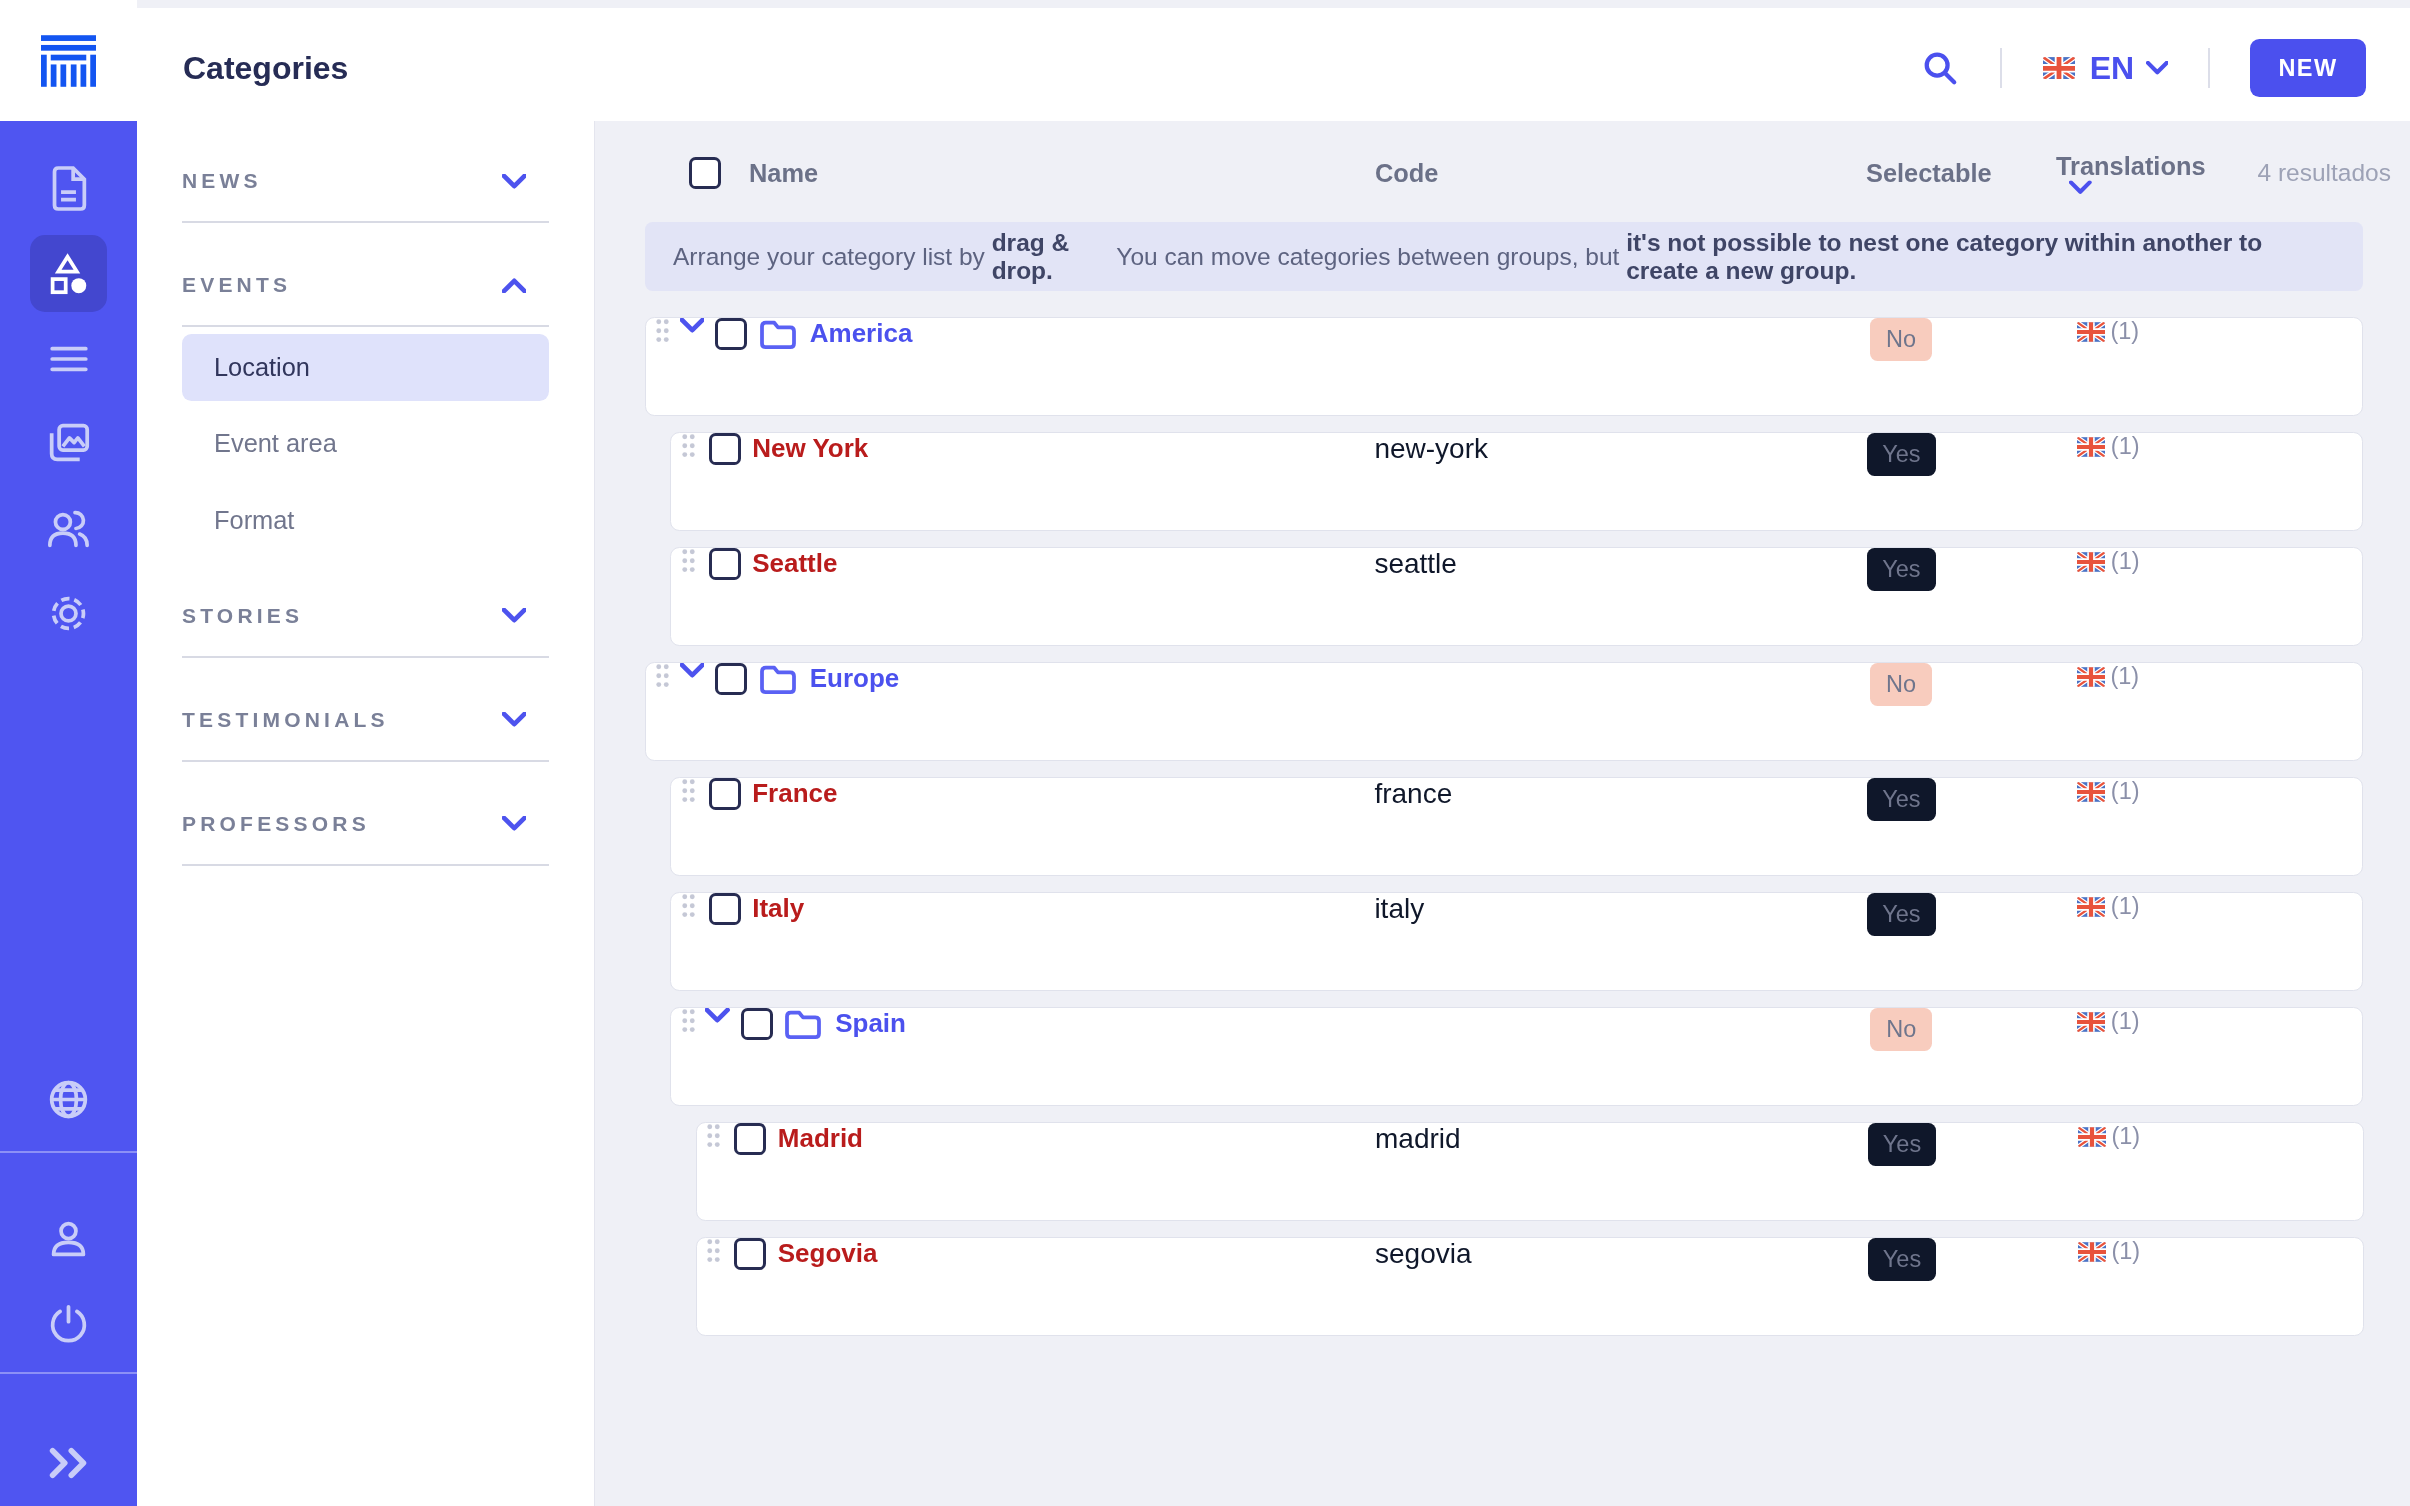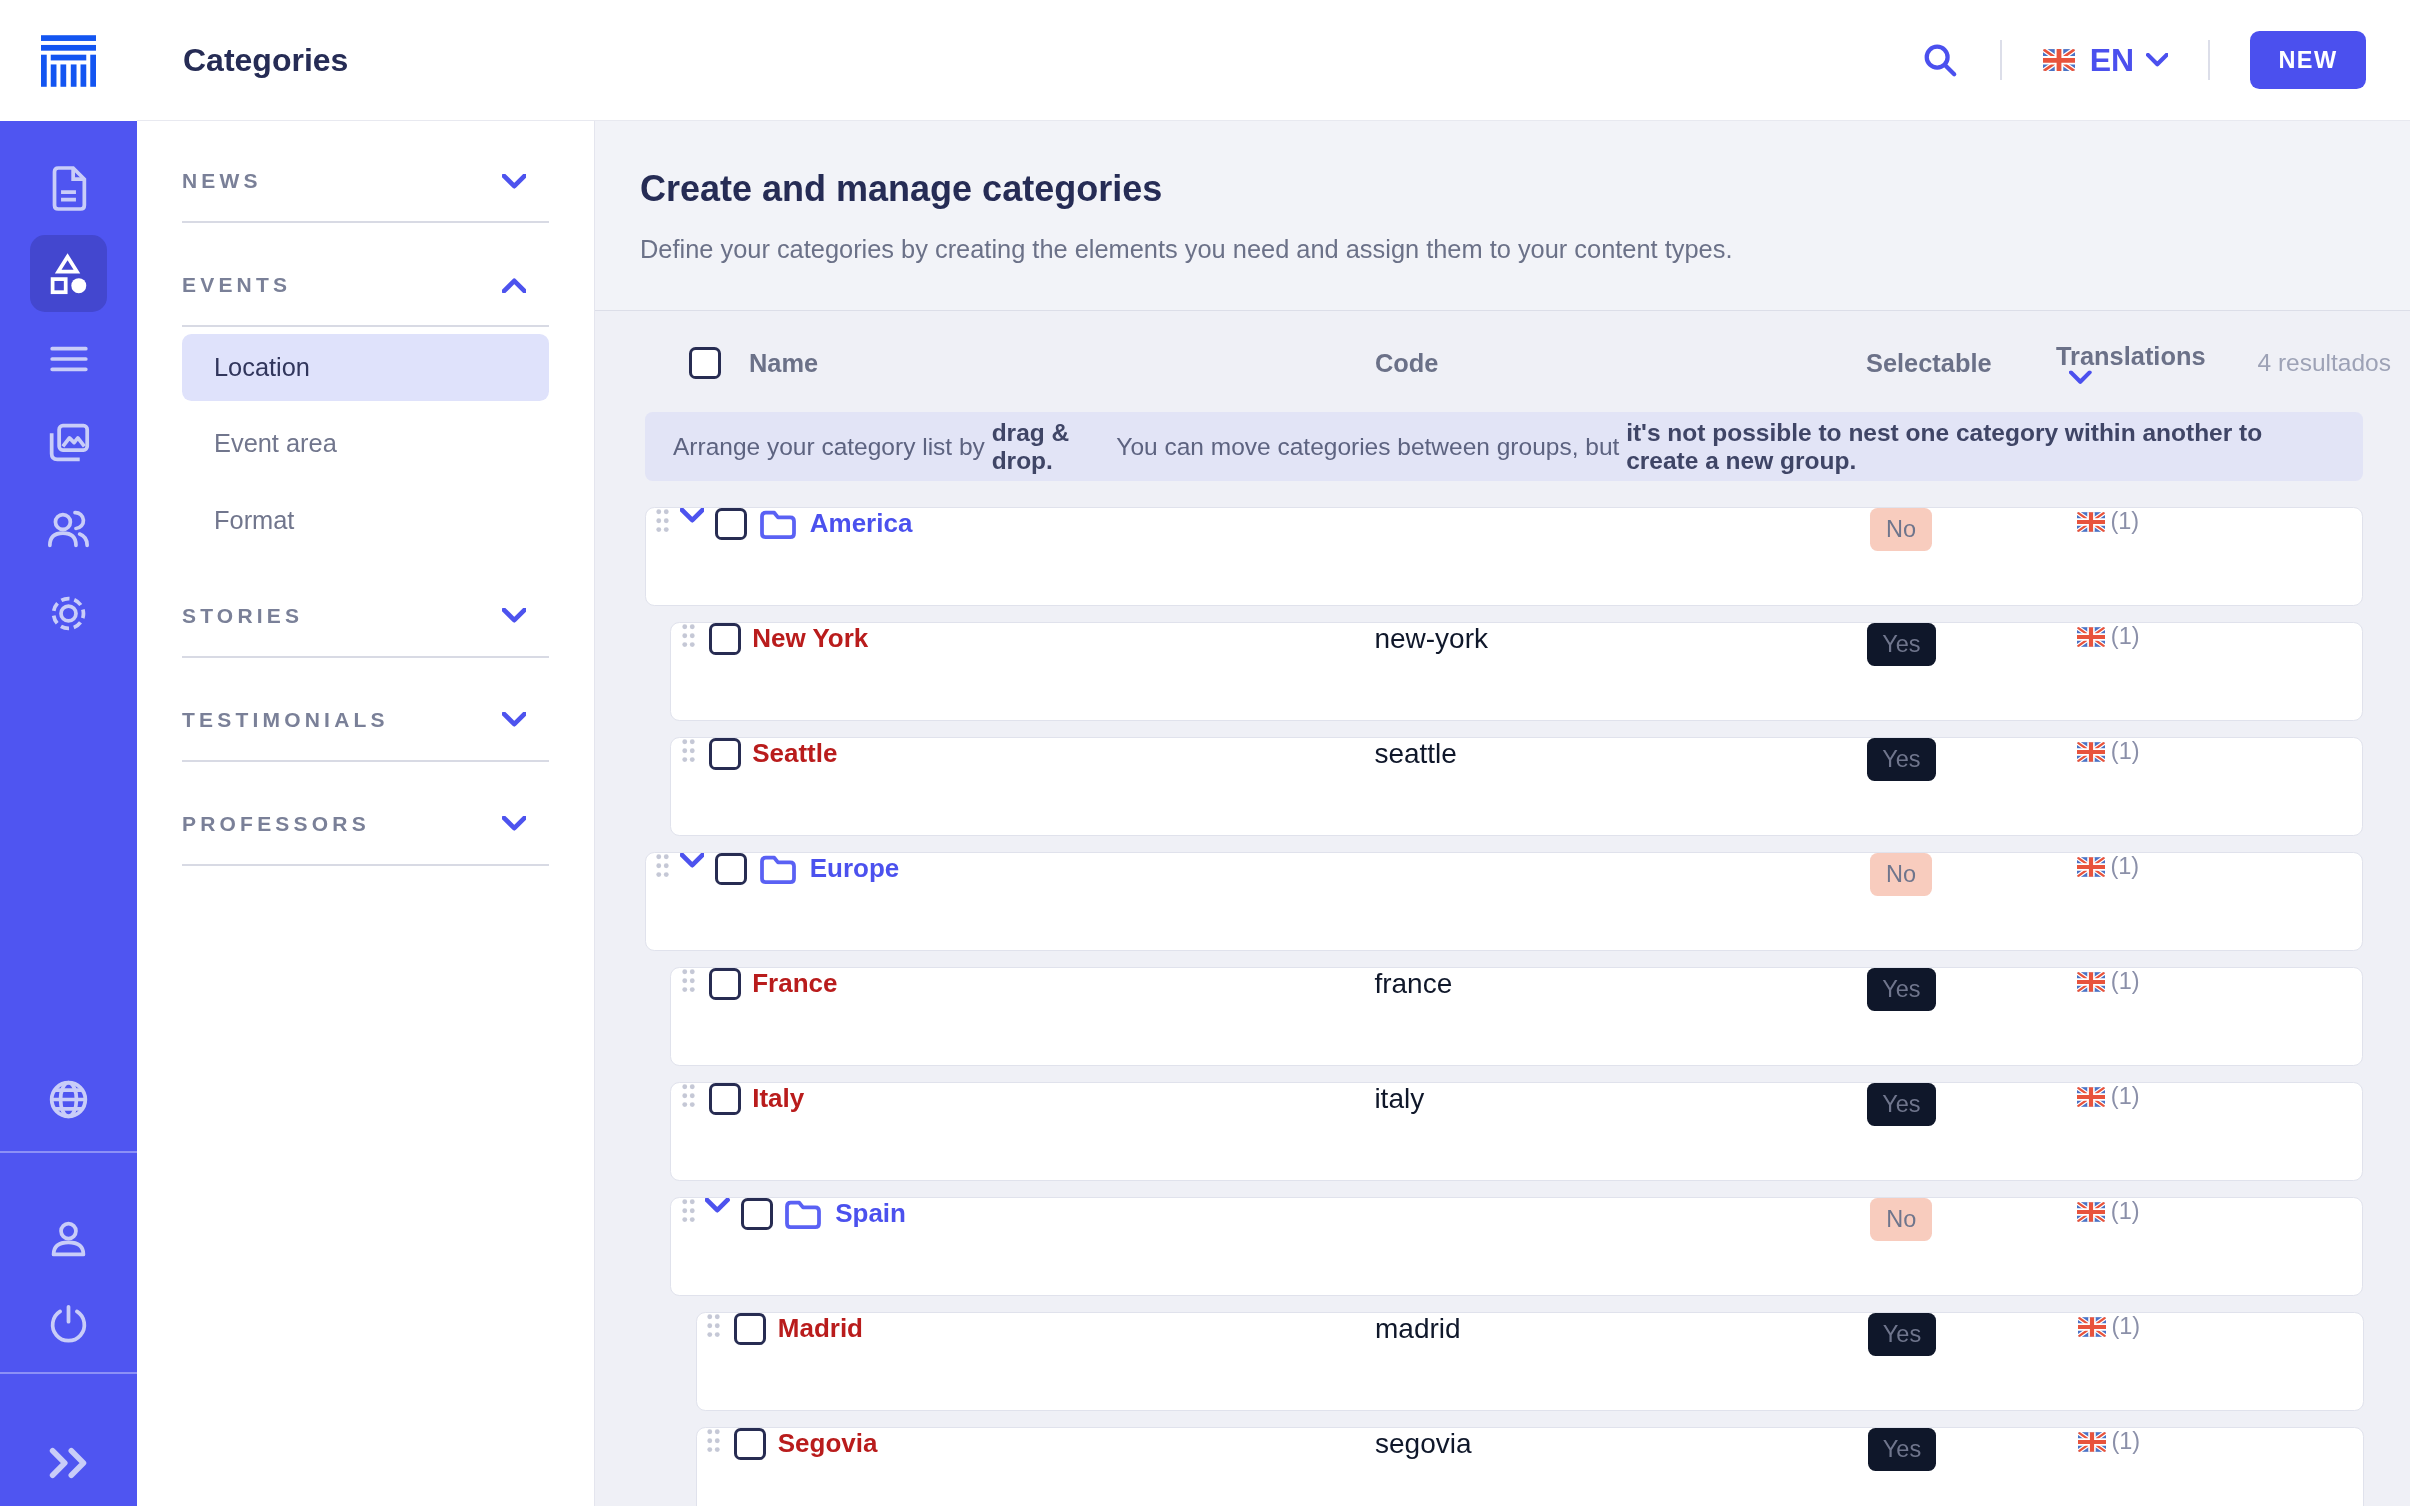--- a/index.html
+++ b/index.html
@@ -13,21 +13,21 @@
   .rail-btn { width:137px; height:85px; display:flex; align-items:center; justify-content:center; cursor:pointer; }
   .rail-btn svg { stroke:#c9cdf8; }
   .rail-tile { width:77px; height:77px; background:#4347cf; border-radius:15px; display:flex; align-items:center; justify-content:center; }
   .rail-tile svg { stroke:#ffffff; }
   .rail-footer { position:absolute; left:0; top:1057px; width:137px; }
   .rail-div { height:1.9px; background:rgba(255,255,255,0.35); width:137px; }
   .rail-div.d1 { margin:9.4px 0 44px 0; }
   .rail-div.d2 { margin:4.7px 0 47px 0; }
 
   
-  .topbar { position:absolute; left:137px; top:0; width:2273px; height:121px; background:#ffffff;
+  .topbar { position:absolute; left:137px; top:8px; width:2273px; height:121px; background:#ffffff;
             border-bottom:1.9px solid #e8e9f0; display:flex; align-items:center; }
   .topbar-title { margin-left:46px; font-size:32px; font-weight:700; color:#262c55; }
   .topbar-right { margin-left:auto; margin-right:44px; display:flex; align-items:center; }
   .tb-sep { width:1.9px; height:40px; background:#dcdee9; }
   .lang { display:flex; align-items:center; margin:0 40px 0 41px; cursor:pointer; }
   .lang .flag { margin-right:15px; }
   .lang-code { font-size:32px; font-weight:700; color:#4b50ee; margin-right:11.3px; }
   .btn-new { margin-left:40px; width:116px; height:58px; background:#4b50ee; border:none; border-radius:9.4px;
              color:#ffffff; font-family:inherit; font-size:23.5px; font-weight:700; letter-spacing:1.4px; cursor:pointer; }
   .search-btn { margin-right:42px; cursor:pointer; display:flex; }
@@ -261,24 +261,20 @@
     <span class="sec-chev">
       <svg width="24.5" height="15" viewBox="0 0 26 16" fill="none" stroke="#4d53ee" stroke-width="5" stroke-linecap="round" stroke-linejoin="round">
           <path d="M2 2 l11 11 11-11"></path>
         </svg>
     </span>
   </div>
   <div class="sec-div"></div>
 </aside>
 
 <main class="main">
-  <div class="main-head">
-    <div class="main-title">Create and manage categories</div>
-    <div class="main-sub">Define your categories by creating the elements you need and assign them to your content types.</div>
-  </div>
 
   <div class="thead">
     <div class="thead-inner">
       <div class="cbx"></div>
       <span class="th th-name">Name</span>
       <span class="th th-code">Code</span>
       <span class="th th-sel">Selectable</span>
       <span class="th th-trans">
         <span>Translations</span>
         <svg width="22.6" height="14" viewBox="0 0 24 15" fill="none" stroke="#4b50ee" stroke-width="4.5" stroke-linecap="round" stroke-linejoin="round">

